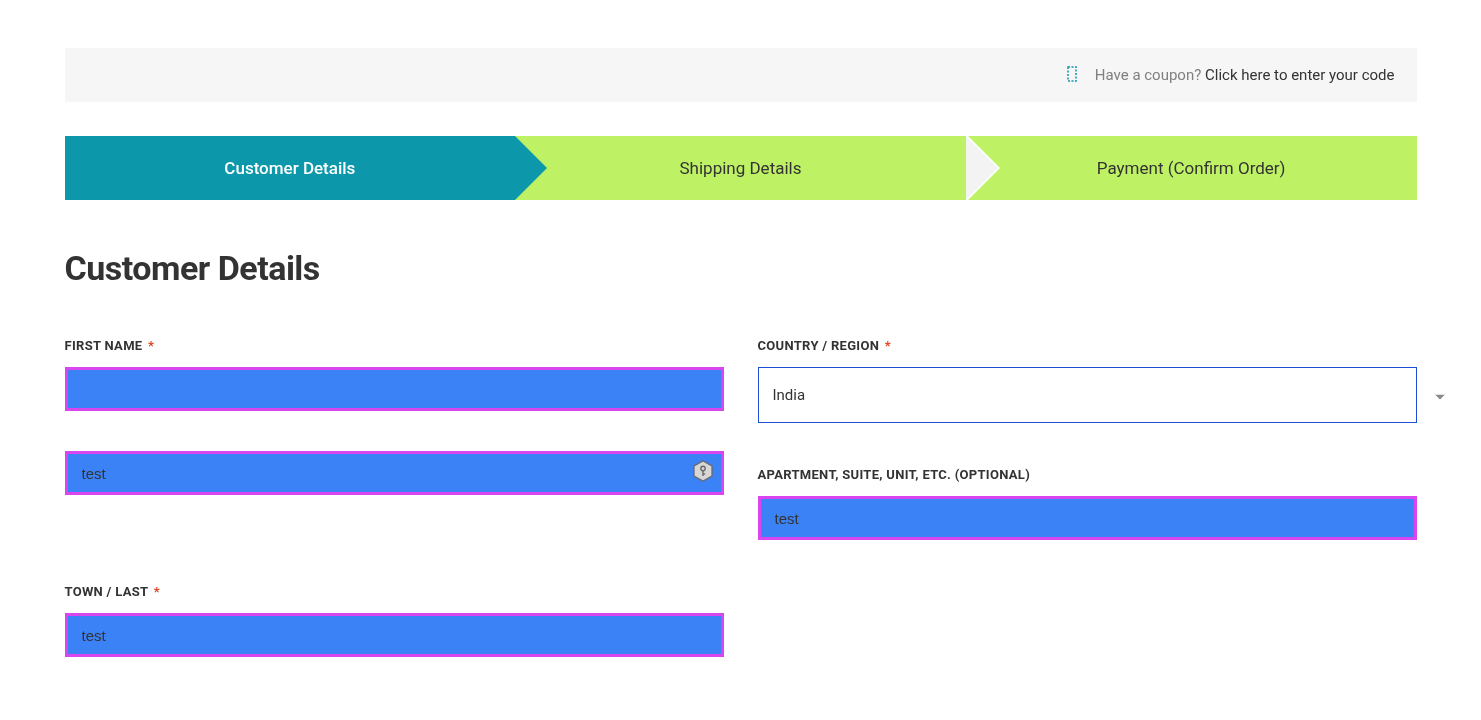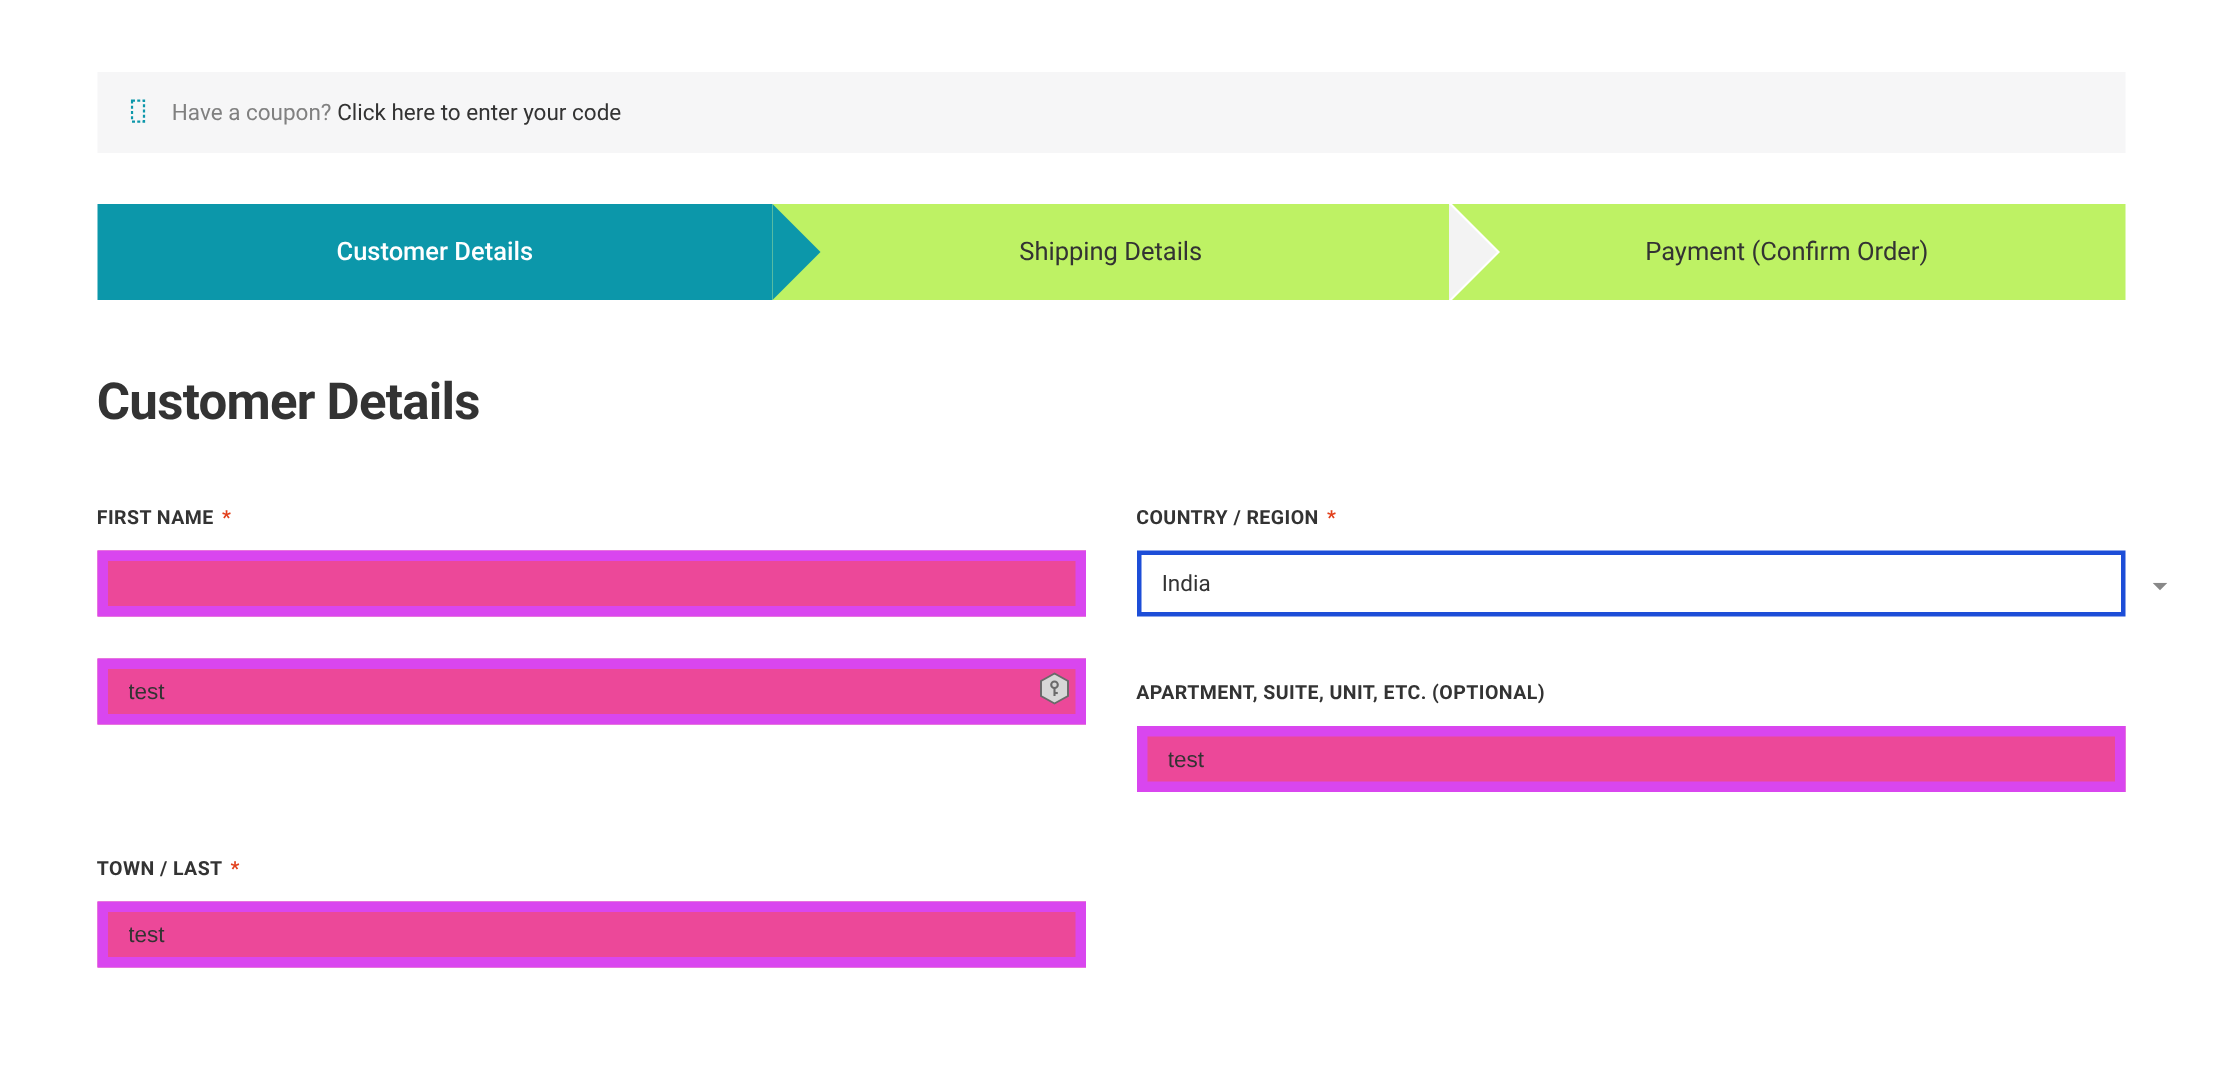--- a/index.html
+++ b/index.html
@@ -21,20 +21,21 @@
     }
 
     .coupon-notice {
       background: #f6f6f7;
       padding: 18px 22px;
       margin-top: 48px;
       display: flex;
       align-items: center;
       gap: 14px;
       font-size: 15px;
+      justify-content: flex-end;
     }
 
     .coupon-icon {
       width: 14px;
       height: 18px;
       flex-shrink: 0;
     }
 
     .coupon-text {
       color: #808080;
@@ -130,36 +131,36 @@
     }
 
     .required-asterisk {
       color: #e2401c;
       margin-left: 2px;
     }
 
     .form-input {
       width: 100%;
       height: 44px;
-      border: 7px solid #d946ef;
+      border: 3px solid #d946ef;
       padding: 0 14px;
       font-size: 15px;
       color: #333;
-      background: #ec4899;
+      background: #3b82f6;
       outline: none;
     }
 
     .select-wrapper {
       position: relative;
     }
 
     .select-display {
       width: 100%;
-      height: 44px;
-      border: 3px solid #1d4ed8;
+      height: 56px;
+      border: 1px solid #1d4ed8;
       padding: 0 14px;
       font-size: 15px;
       color: #333;
       background: #fff;
       display: flex;
       align-items: center;
       cursor: pointer;
       padding-right: 40px;
     }
 

